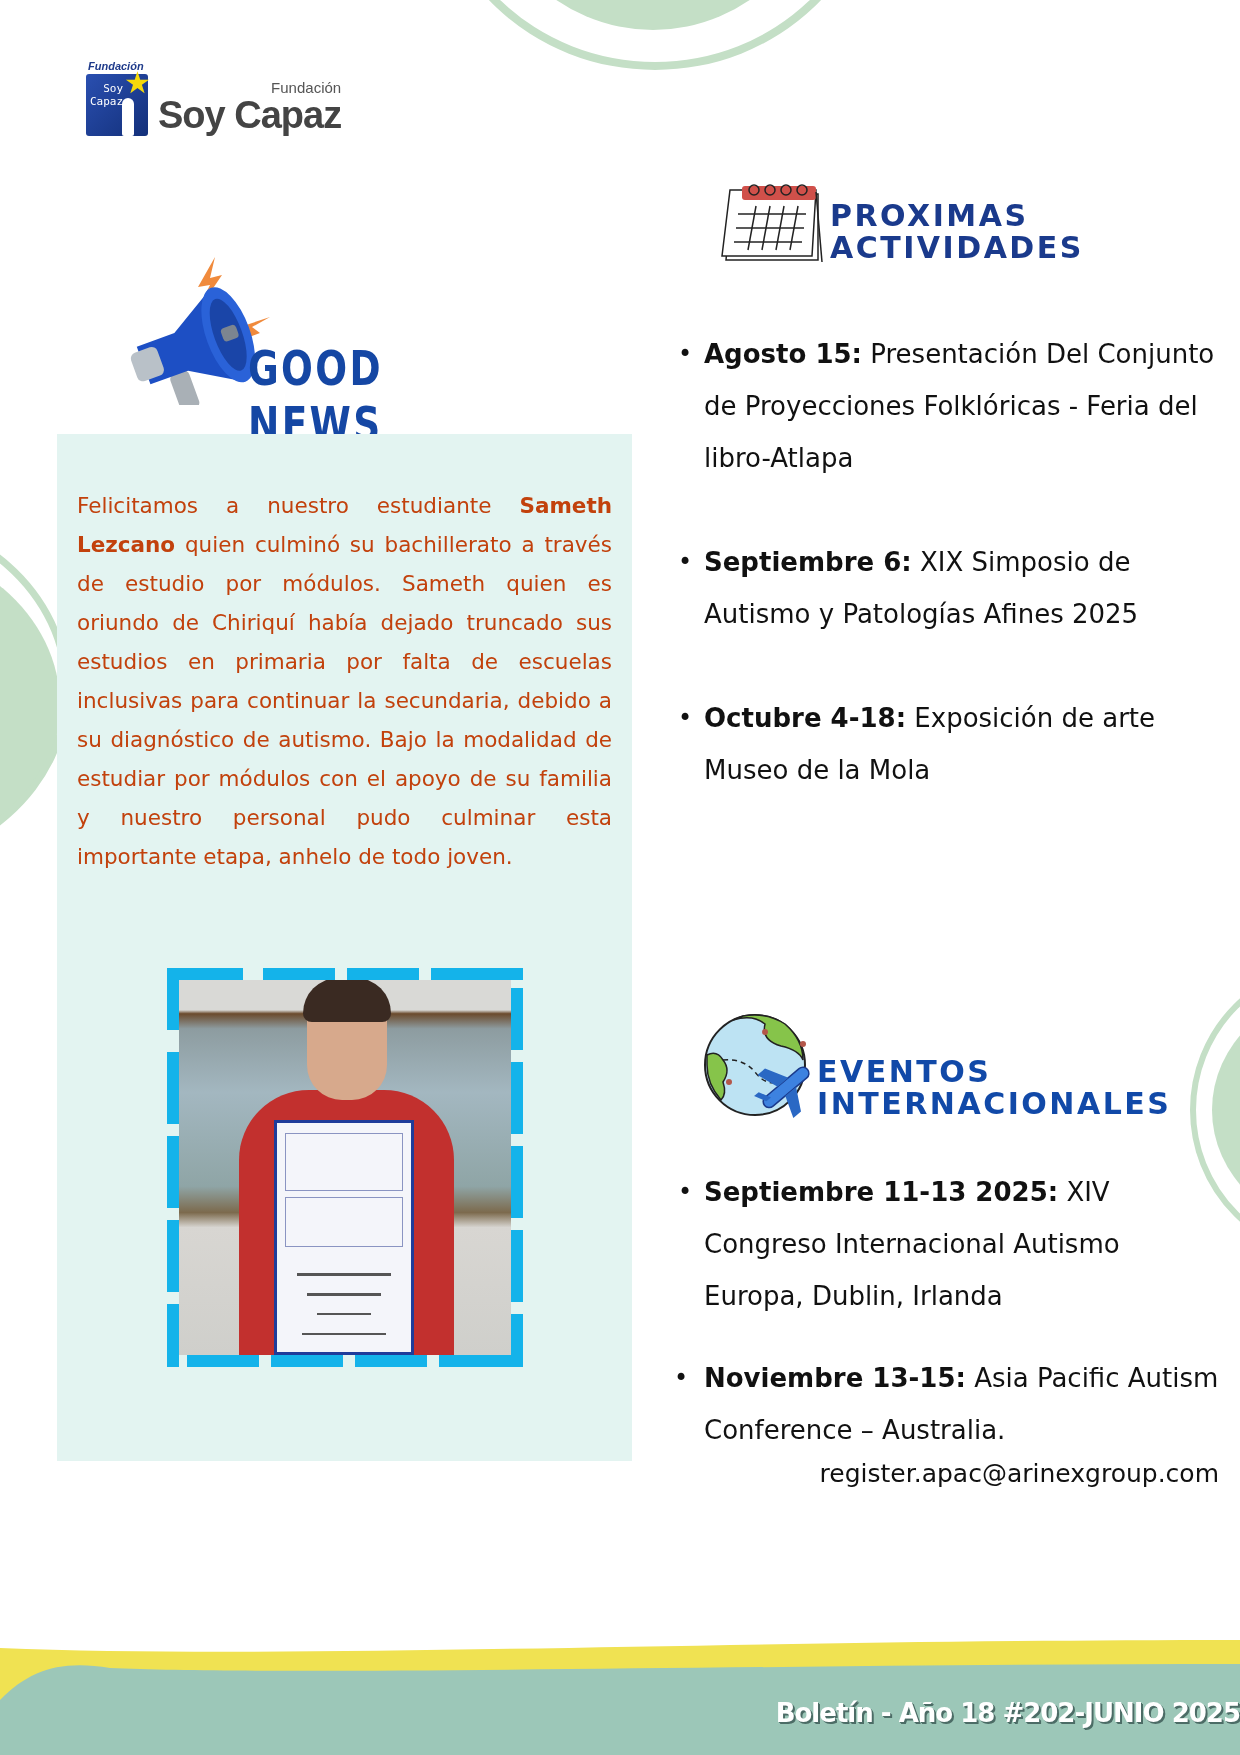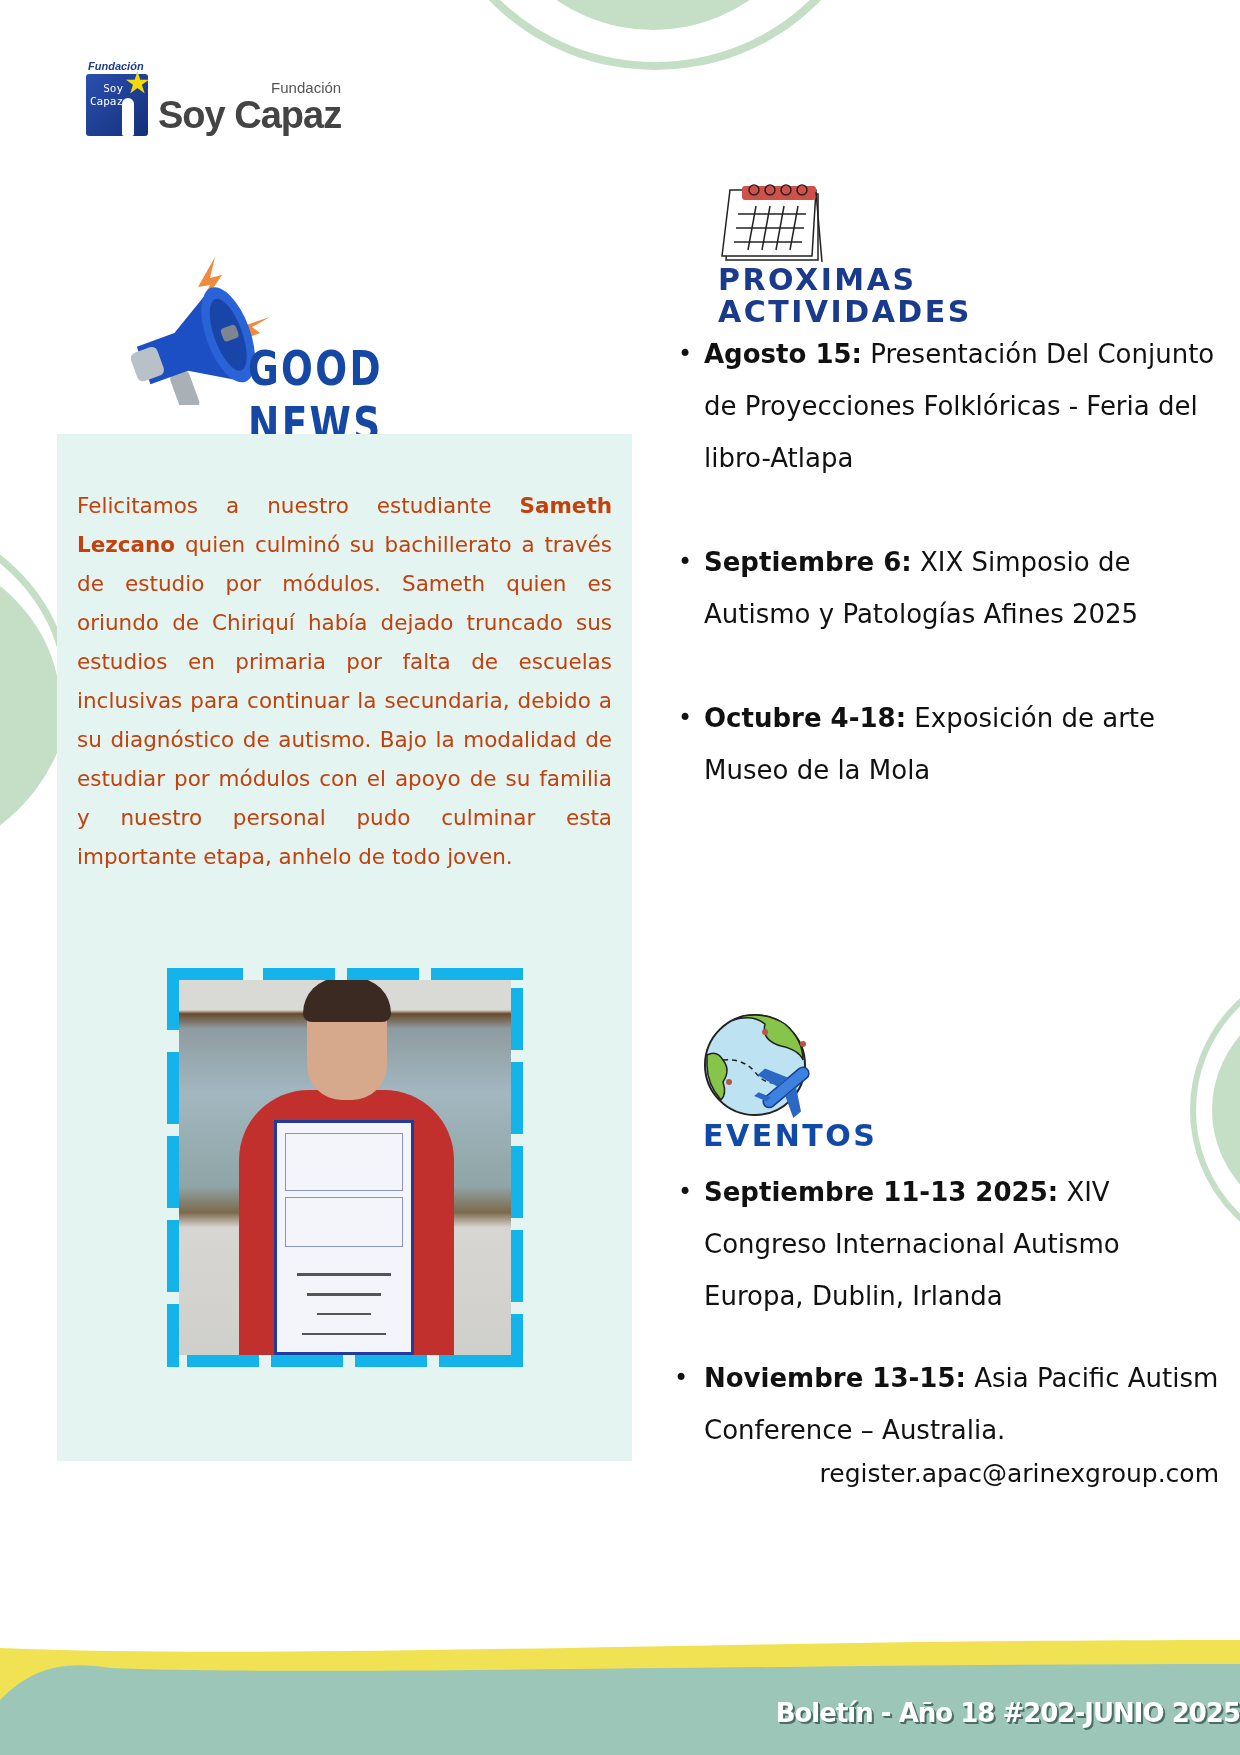--- a/index.html
+++ b/index.html
@@ -43,21 +43,21 @@
   .photo .head { position: absolute; left: 128px; top: 0; width: 80px; height: 120px; background: #d7a98c; border-radius: 40px 40px 35px 35px; }
   .photo .hair { position: absolute; left: 124px; top: -2px; width: 88px; height: 44px; background: #3a2a22; border-radius: 40px 40px 10px 10px; }
   .photo .shirt { position: absolute; left: 60px; top: 110px; width: 215px; height: 280px; background: #c2302e; border-radius: 70px 70px 0 0; }
   .photo .diploma { position: absolute; left: 95px; top: 140px; width: 140px; height: 235px; background: #f4f5fa; border: 3px solid #1f3c9a; }
   .photo .diploma .inner { position: absolute; left: 8px; top: 10px; right: 8px; height: 58px; border: 1px solid #8a94c2; }
   .photo .diploma .inner2 { position: absolute; left: 8px; top: 74px; right: 8px; height: 50px; border: 1px solid #8a94c2; }
   .photo .diploma .line { position: absolute; left: 20px; right: 20px; height: 3px; background: #555; }
   .dash { position: absolute; background: #14b3ea; }
 
   
-  .sec-header { position: absolute; display: flex; align-items: flex-start; flex-direction: column; }
+  .sec-header { position: absolute; display: flex; align-items: flex-end; }
   .sec-title { font-family: "DejaVu Sans", sans-serif; font-weight: bold; color: #1a3a8c; font-size: 30px; line-height: 32px; letter-spacing: 2.5px; }
   .prox { left: 718px; top: 182px; }
   .prox .cal { width: 108px; height: 82px; margin-right: 4px; }
   .eventos { left: 703px; top: 1010px; }
   .eventos .globe { width: 110px; height: 110px; margin-right: 4px; }
   .eventos .sec-title { color: #1149a8; }
 
   
   .list { position: absolute; list-style: none; font-family: "DejaVu Sans", sans-serif; font-size: 26px; line-height: 52px; color: #111; }
   .list li { position: relative; padding-left: 26px; }
@@ -205,20 +205,21 @@
       <circle cx="26" cy="72" r="3" fill="#b4574a"></circle>
     <g transform="rotate(-40 80 80)">
       <rect x="56" y="74" width="56" height="12" rx="6" fill="#3d82e0" stroke="#1a3a8c" stroke-width="1.5"></rect>
       <polygon points="78,74 70,52 80,52 92,74" fill="#2a68c4"></polygon>
       <polygon points="78,86 70,108 80,108 92,86" fill="#2a68c4"></polygon>
       <polygon points="60,78 54,66 60,66 66,78" fill="#2a68c4"></polygon>
     </g>
   </svg>
   <div class="sec-title">
     <div>EVENTOS</div>
+    <div>INTERNACIONALES</div>
   </div>
 </div>
 
 <ul class="list int-list">
   <li class="i0">
     <b>Septiembre 11-13 2025:</b><span> XIV Congreso Internacional Autismo Europa, Dublin, Irlanda</span>
   </li>
   <li class="i1">
     <b>Noviembre 13-15:</b><span> Asia Pacific Autism Conference – Australia.</span>
     <span class="extra url">register.apac@arinexgroup.com</span>

